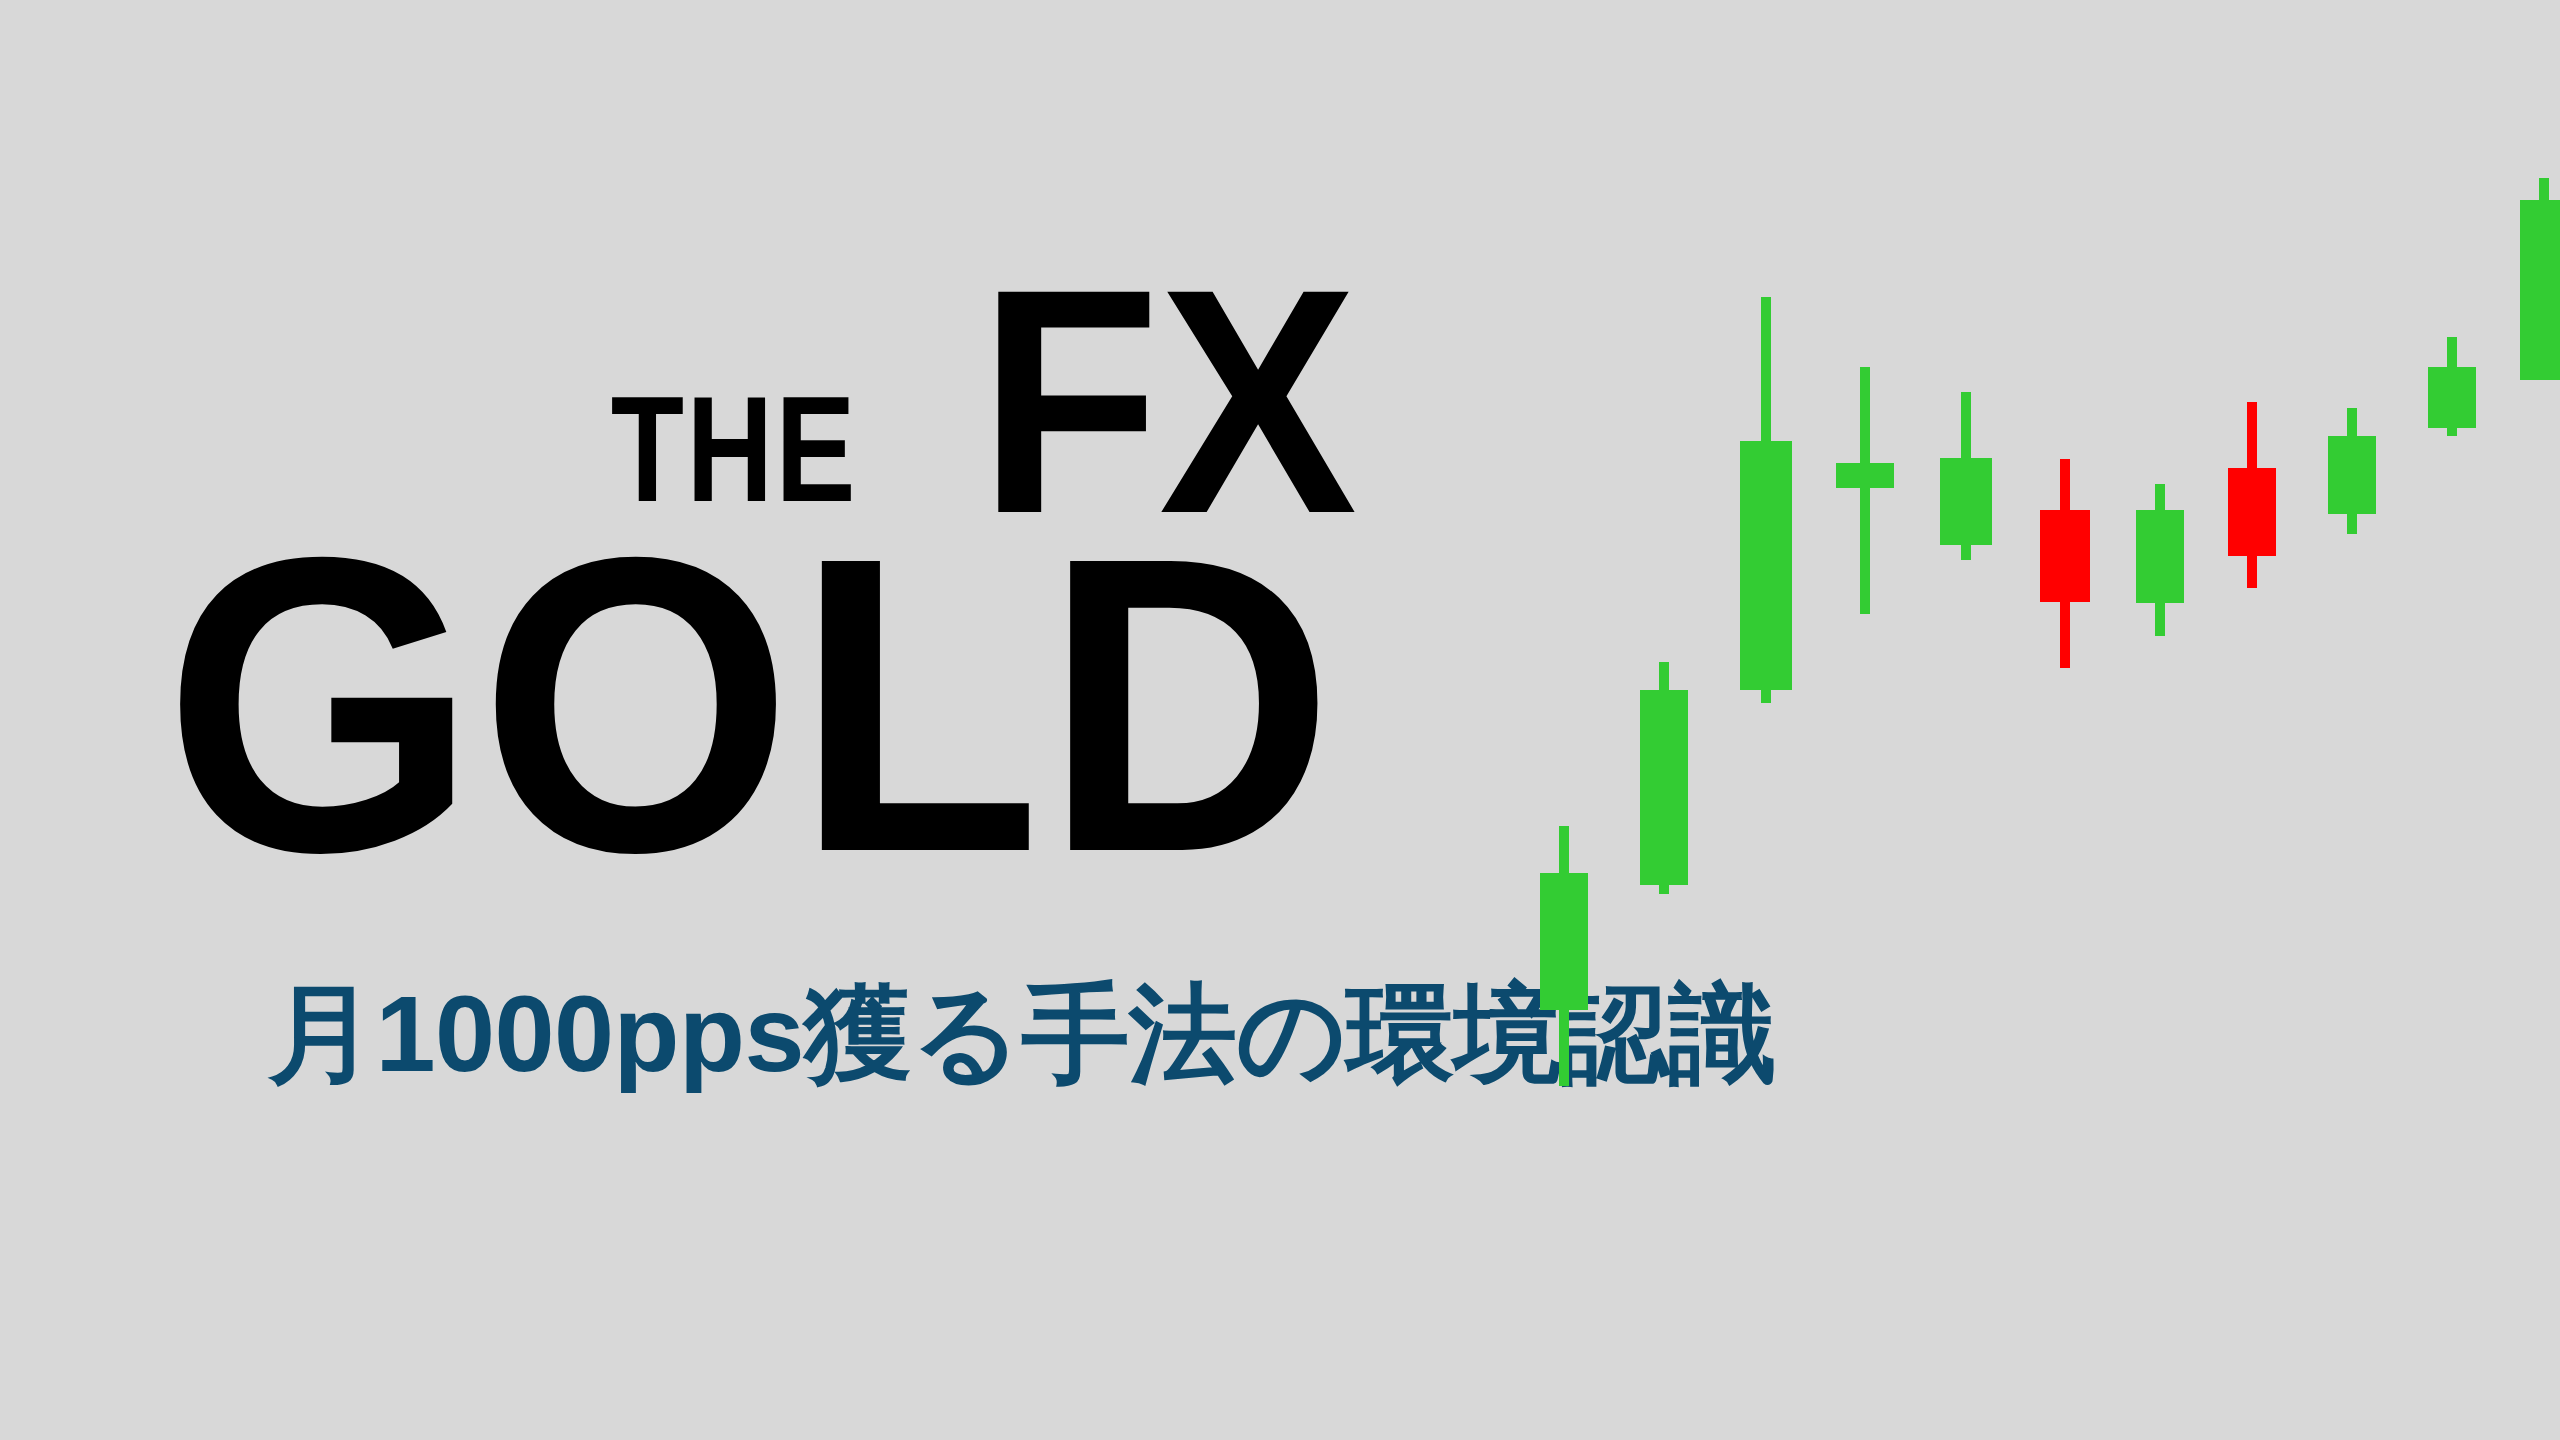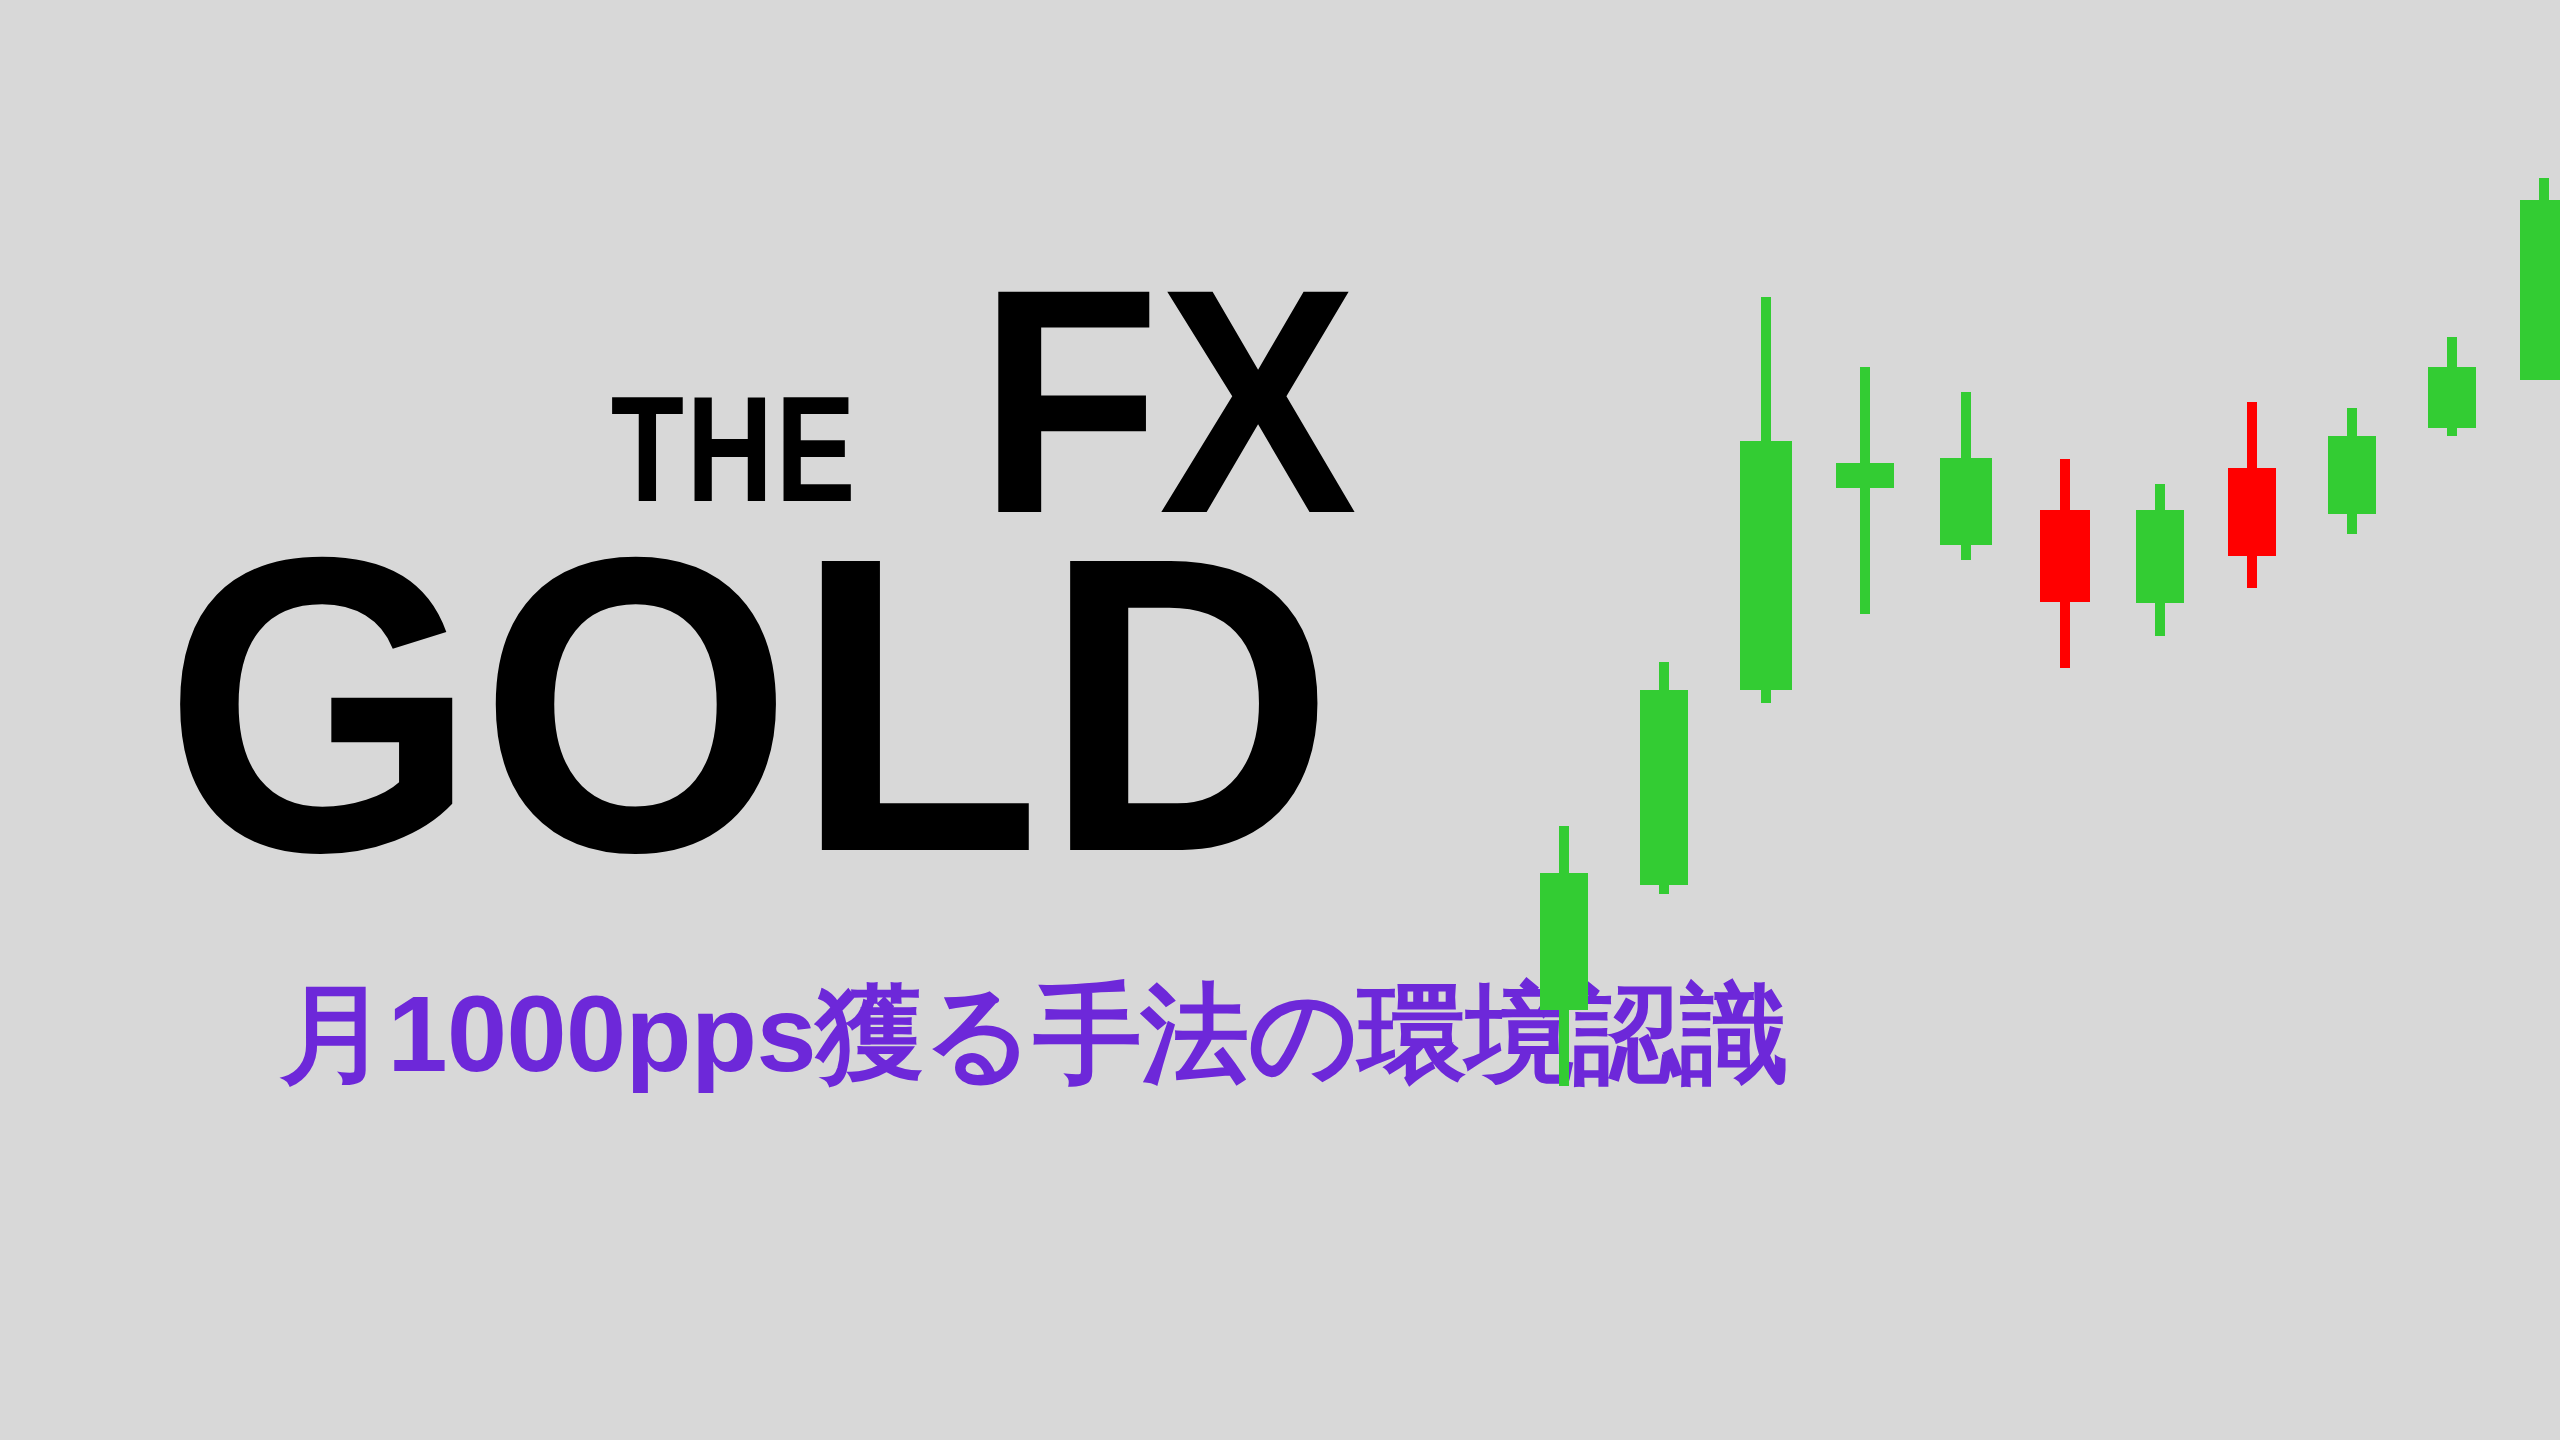--- a/index.html
+++ b/index.html
@@ -87,23 +87,22 @@
 
   #subtitle {
     position: absolute;
     left: 268px;
     top: 960px;
     font-family: "Liberation Sans", "DejaVu Sans", sans-serif;
     font-weight: 700;
     font-size: 108px;
     line-height: 1.08;
     letter-spacing: -0.005em;
-    color: #6d28d9;
+    color: #0c4a6e;
     white-space: nowrap;
-    margin-left: 12px;
   }
 
   
   #chart {
     position: absolute;
     left: 1500px;
     top: 0px;
     width: 1060px;
     height: 1440px;
   }

